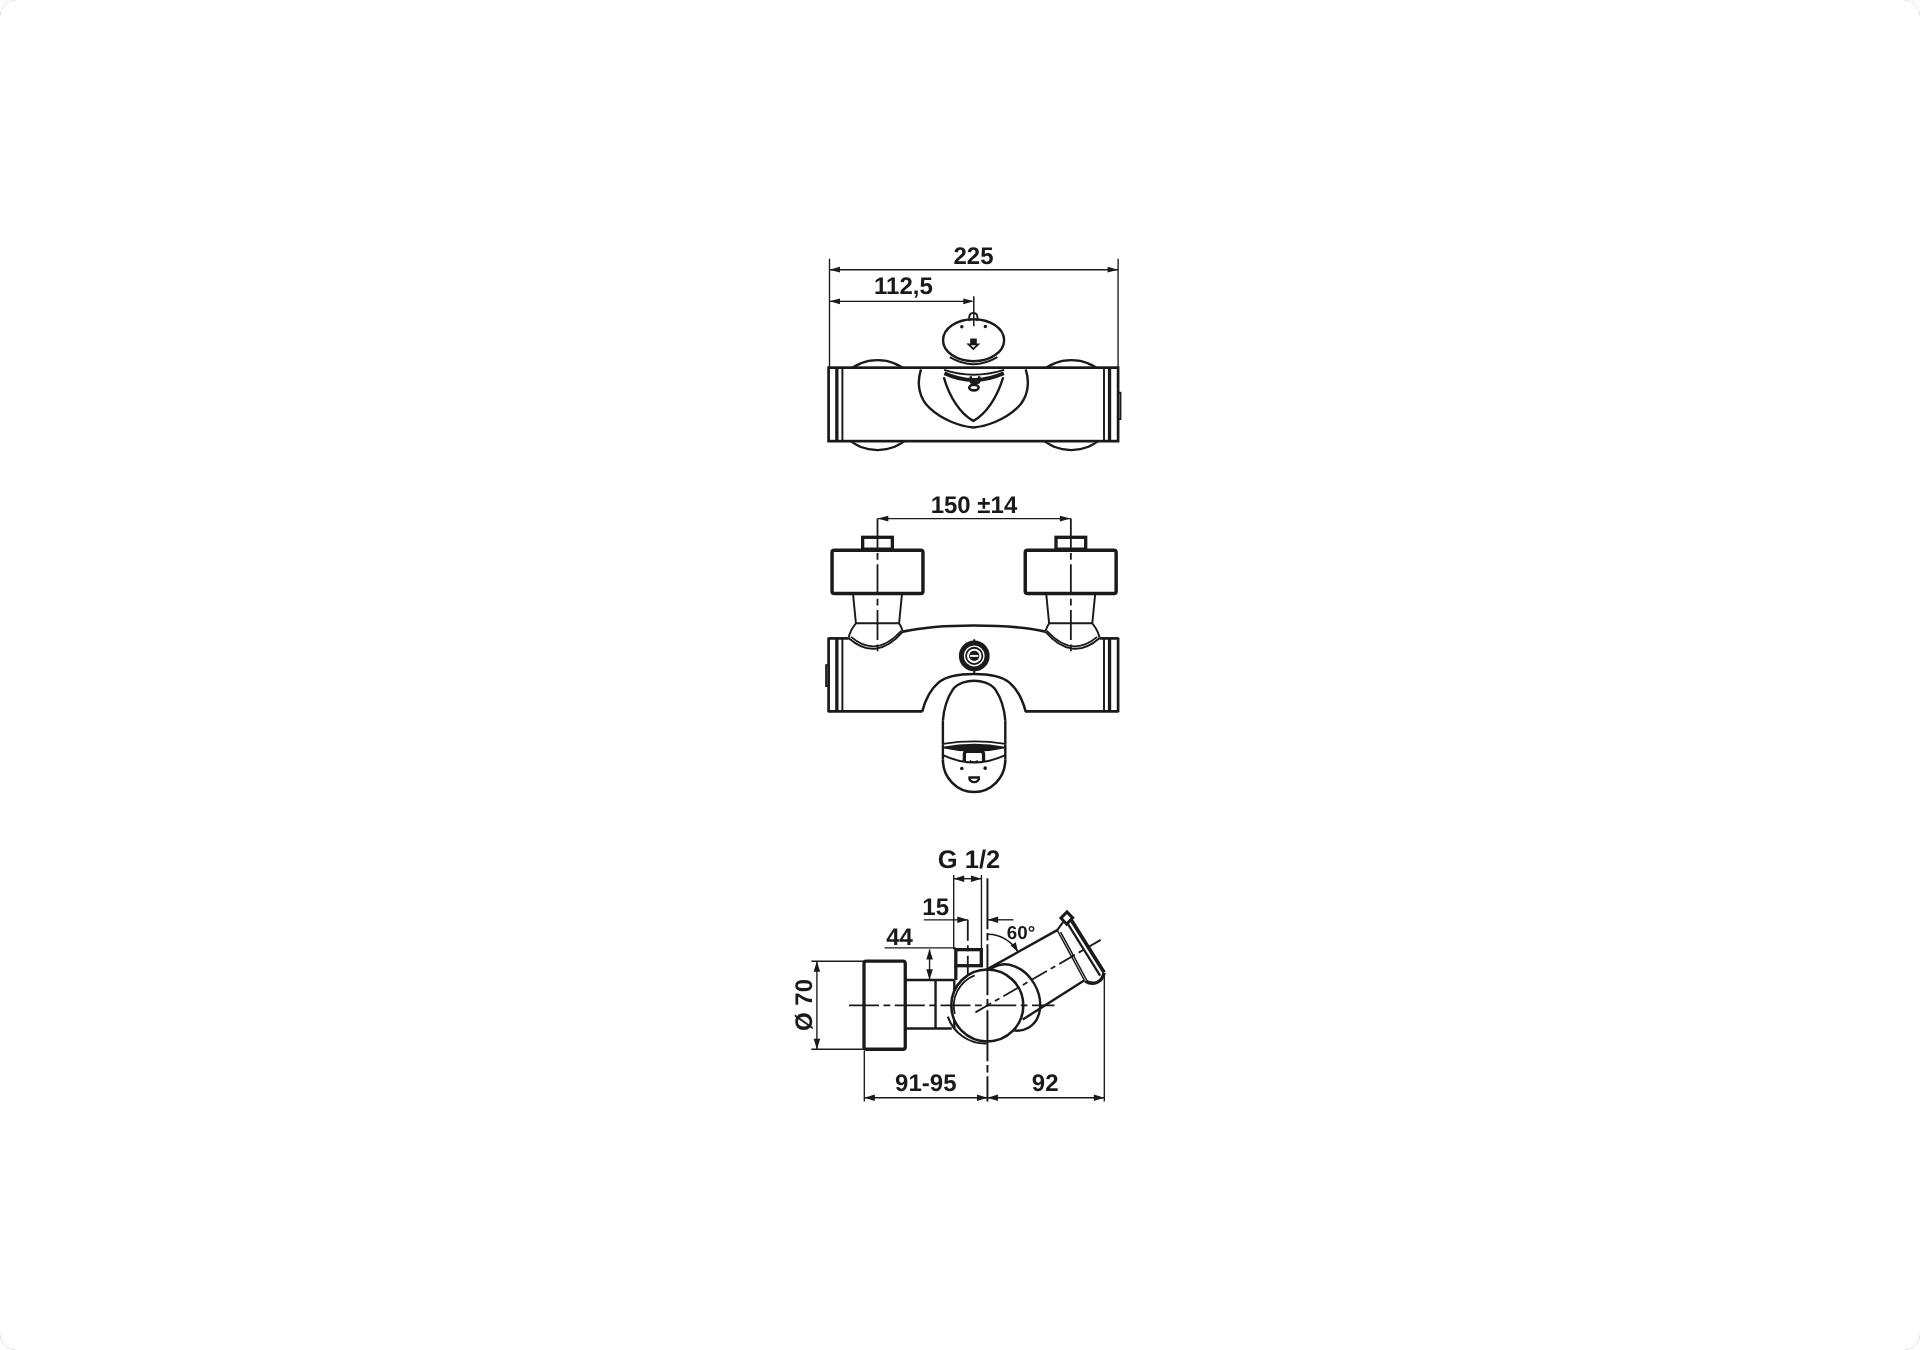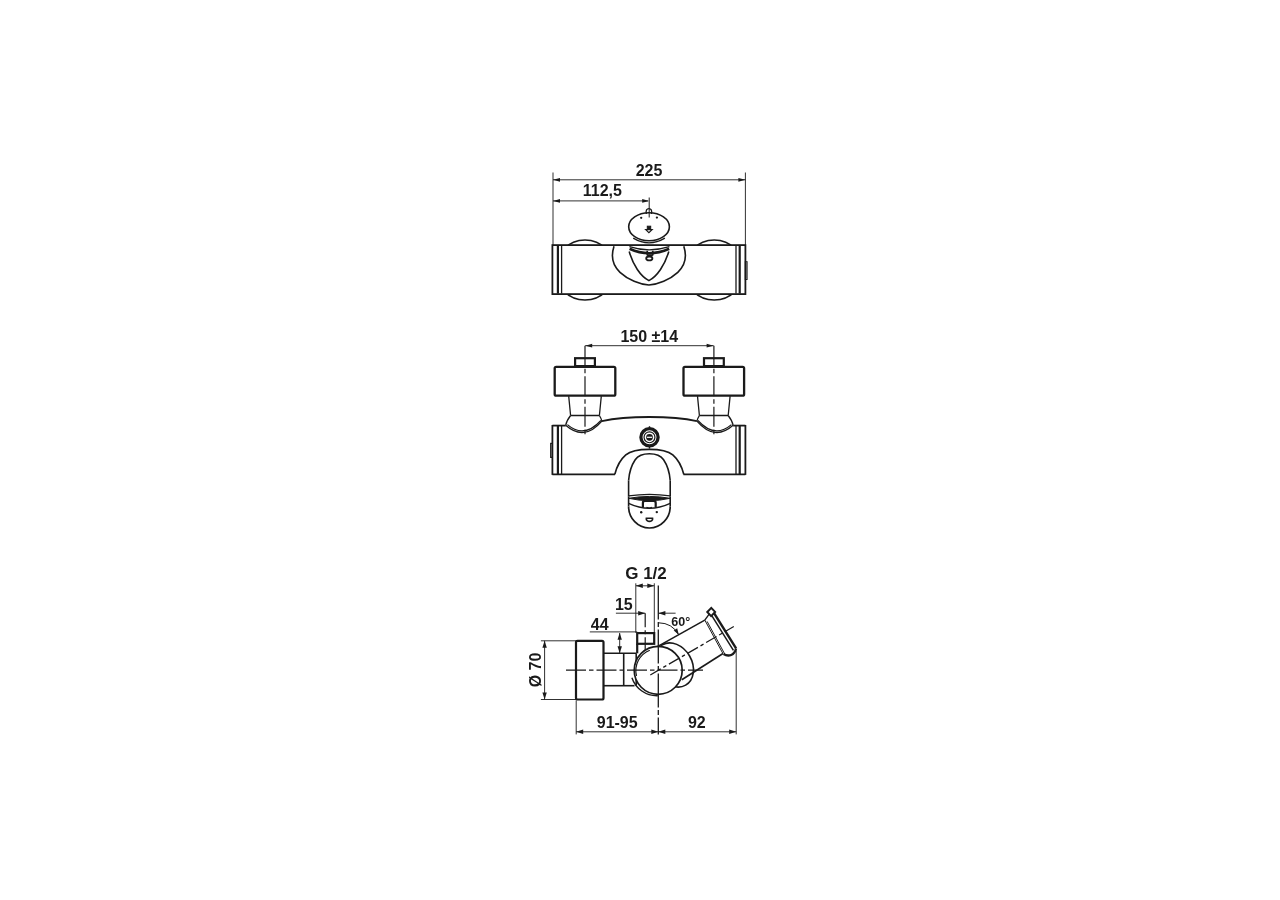--- a/index.html
+++ b/index.html
@@ -1,16 +1,16 @@
 <!DOCTYPE html>
 <html><head>
 <meta charset="utf-8">
 <style>
   html,body{margin:0;padding:0;background:#fff;}
-  .page{width:1280px;height:900px;position:relative;background:#3b82f6;overflow:hidden;filter:grayscale(1);}
+  .page{width:1280px;height:900px;position:relative;background:#3b82f6;overflow:hidden;filter:grayscale(1);border-radius:11px;}
   text{font-family:"Liberation Sans",sans-serif;fill:#1a1a1a;font-weight:bold;}
 </style>
 </head>
 <body>
 <div class="page">
 <svg style="opacity:0.999" width="1280" height="900" viewBox="0 0 1280 900">
 <rect x="0" y="0" width="1280" height="900" fill="#ffffff"></rect>
 
 <g id="topview" stroke="#1a1a1a" fill="none" stroke-linecap="butt">
 

